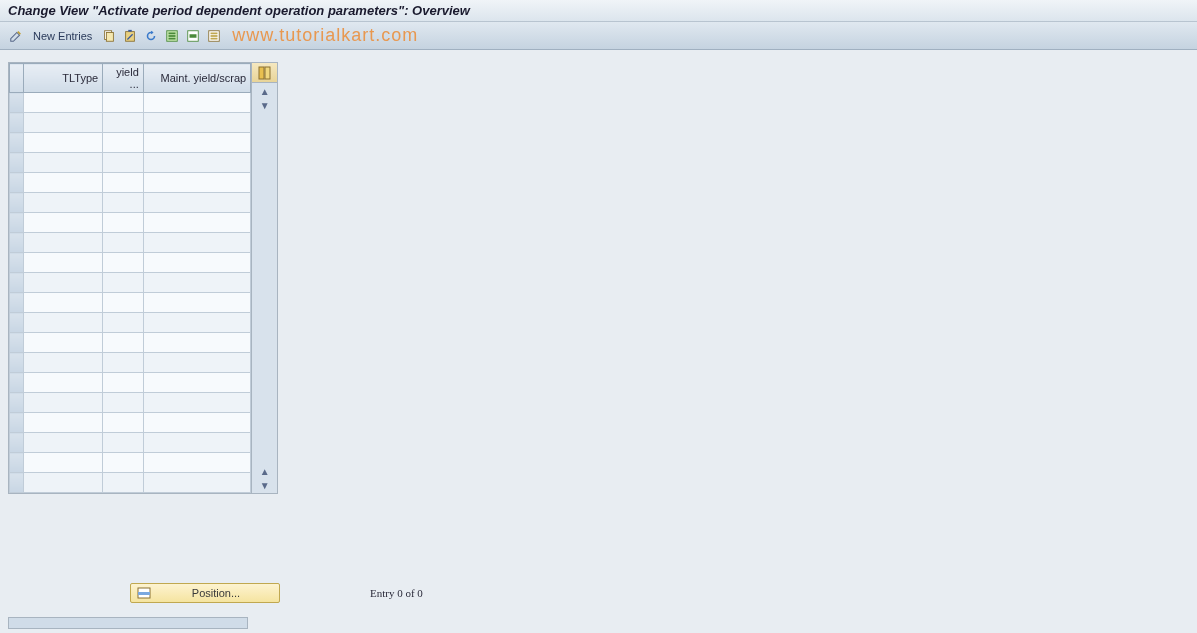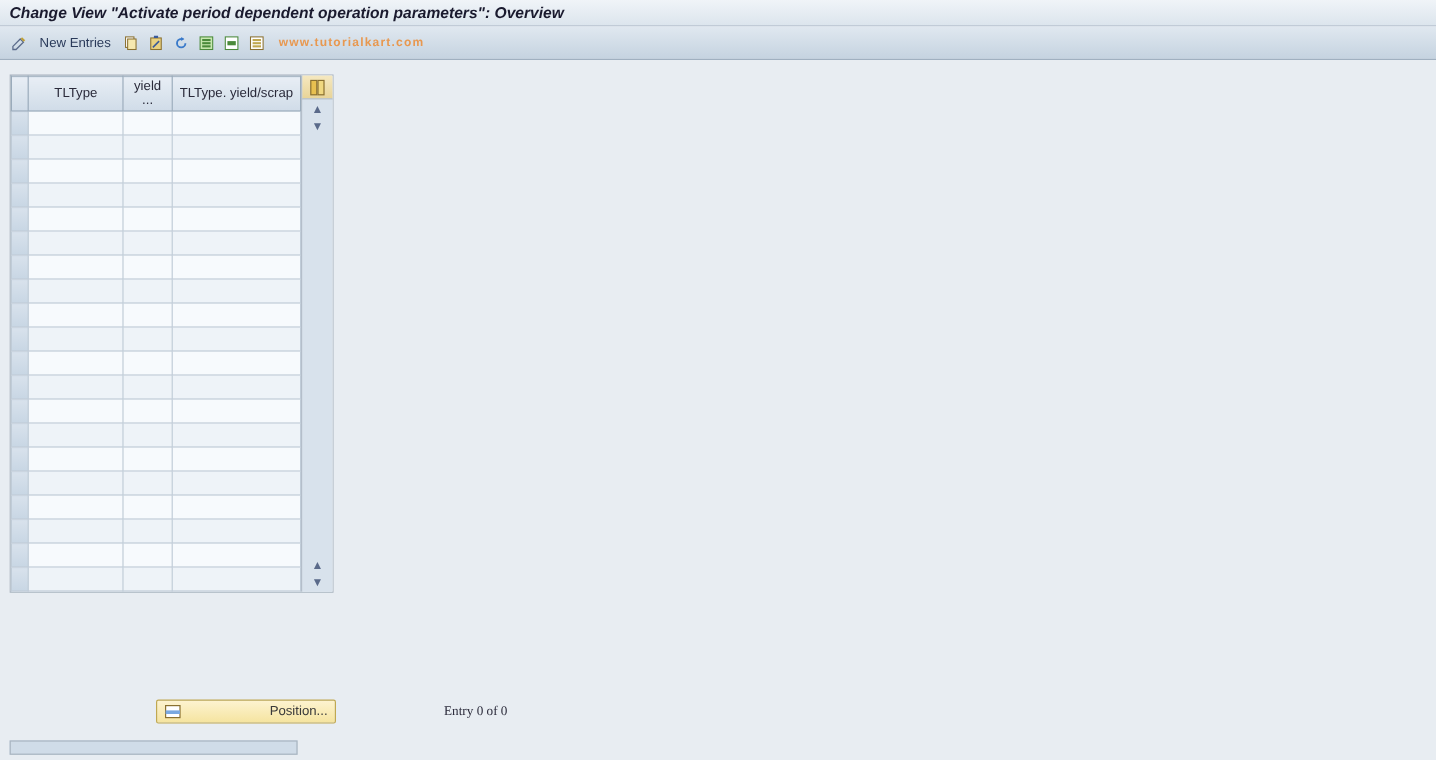--- a/index.html
+++ b/index.html
@@ -45,22 +45,22 @@
       cursor: pointer;
     }
     .toolbar-btn-text {
       font-size: 11px;
       color: #2a3a5a;
       cursor: pointer;
       padding: 0 4px;
     }
     .watermark {
       color: #e89850;
-      font-size: 10px;
-      font-weight: 700;
+      font-size: 18px;
+      font-weight: 400;
       letter-spacing: 1px;
       margin-left: 5px;
     }
     .content-area {
       padding: 12px 8px;
       background: #e8edf2;
     }
     .table-container {
       display: flex;
       width: 270px;
@@ -70,21 +70,21 @@
     .main-table {
       border-collapse: collapse;
       width: 244px;
     }
     .main-table th {
       background: linear-gradient(to bottom, #e8eef5, #d0dce8);
       border: 1px solid #9aabbb;
       font-weight: normal;
       font-size: 11px;
       color: #2a2a3a;
-      text-align: center;
+      text-align: right;
       padding: 2px 4px;
       height: 20px;
     }
     .th-select {
       width: 14px;
       background: linear-gradient(to bottom, #d8e2ec, #c0cedc);
     }
     .th-tltype {
       width: 78px;
     }
@@ -177,21 +177,21 @@
       cursor: pointer;
       gap: 8px;
     }
     .position-btn-icon {
       width: 14px;
       height: 14px;
       display: inline-flex;
     }
     .position-btn-text {
       flex: 1;
-      text-align: right;
+      text-align: center;
       font-size: 11px;
       color: #3a3a3a;
     }
     .entry-text {
       font-size: 11px;
       color: #2a2a3a;
       font-family: Liberation Serif, serif;
     }
     .hscroll {
       position: absolute;
@@ -268,21 +268,21 @@
 </div>
 
 <div class="content-area">
   <div class="table-container">
     <table class="main-table">
       <thead>
         <tr>
           <th class="th-select"></th>
           <th class="th-tltype">TLType</th>
           <th class="th-time">yield ...</th>
-          <th class="th-maint">TLType. yield/scrap</th>
+          <th class="th-maint">Maint. yield/scrap</th>
         </tr>
       </thead>
       <tbody id="tbody">
           <tr>
             <td class="row-selector"></td>
             <td></td>
             <td></td>
             <td></td>
           </tr>
           <tr class="alt">

